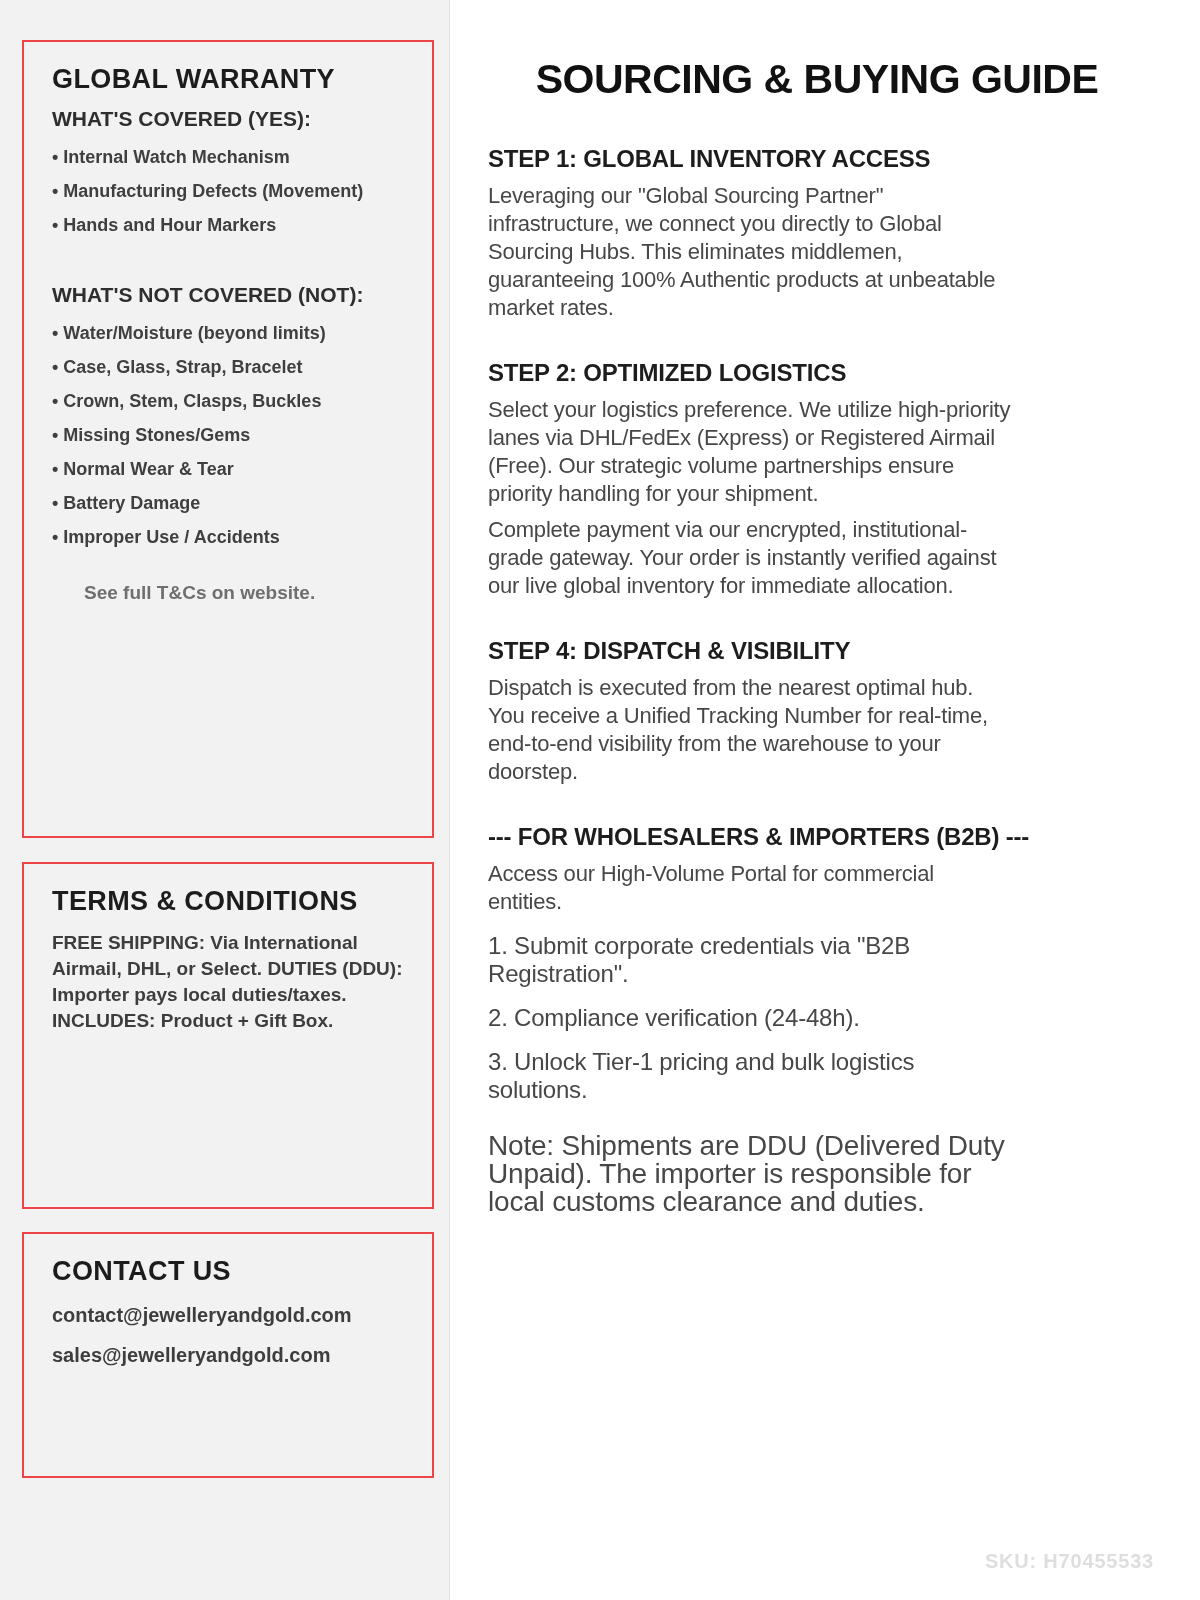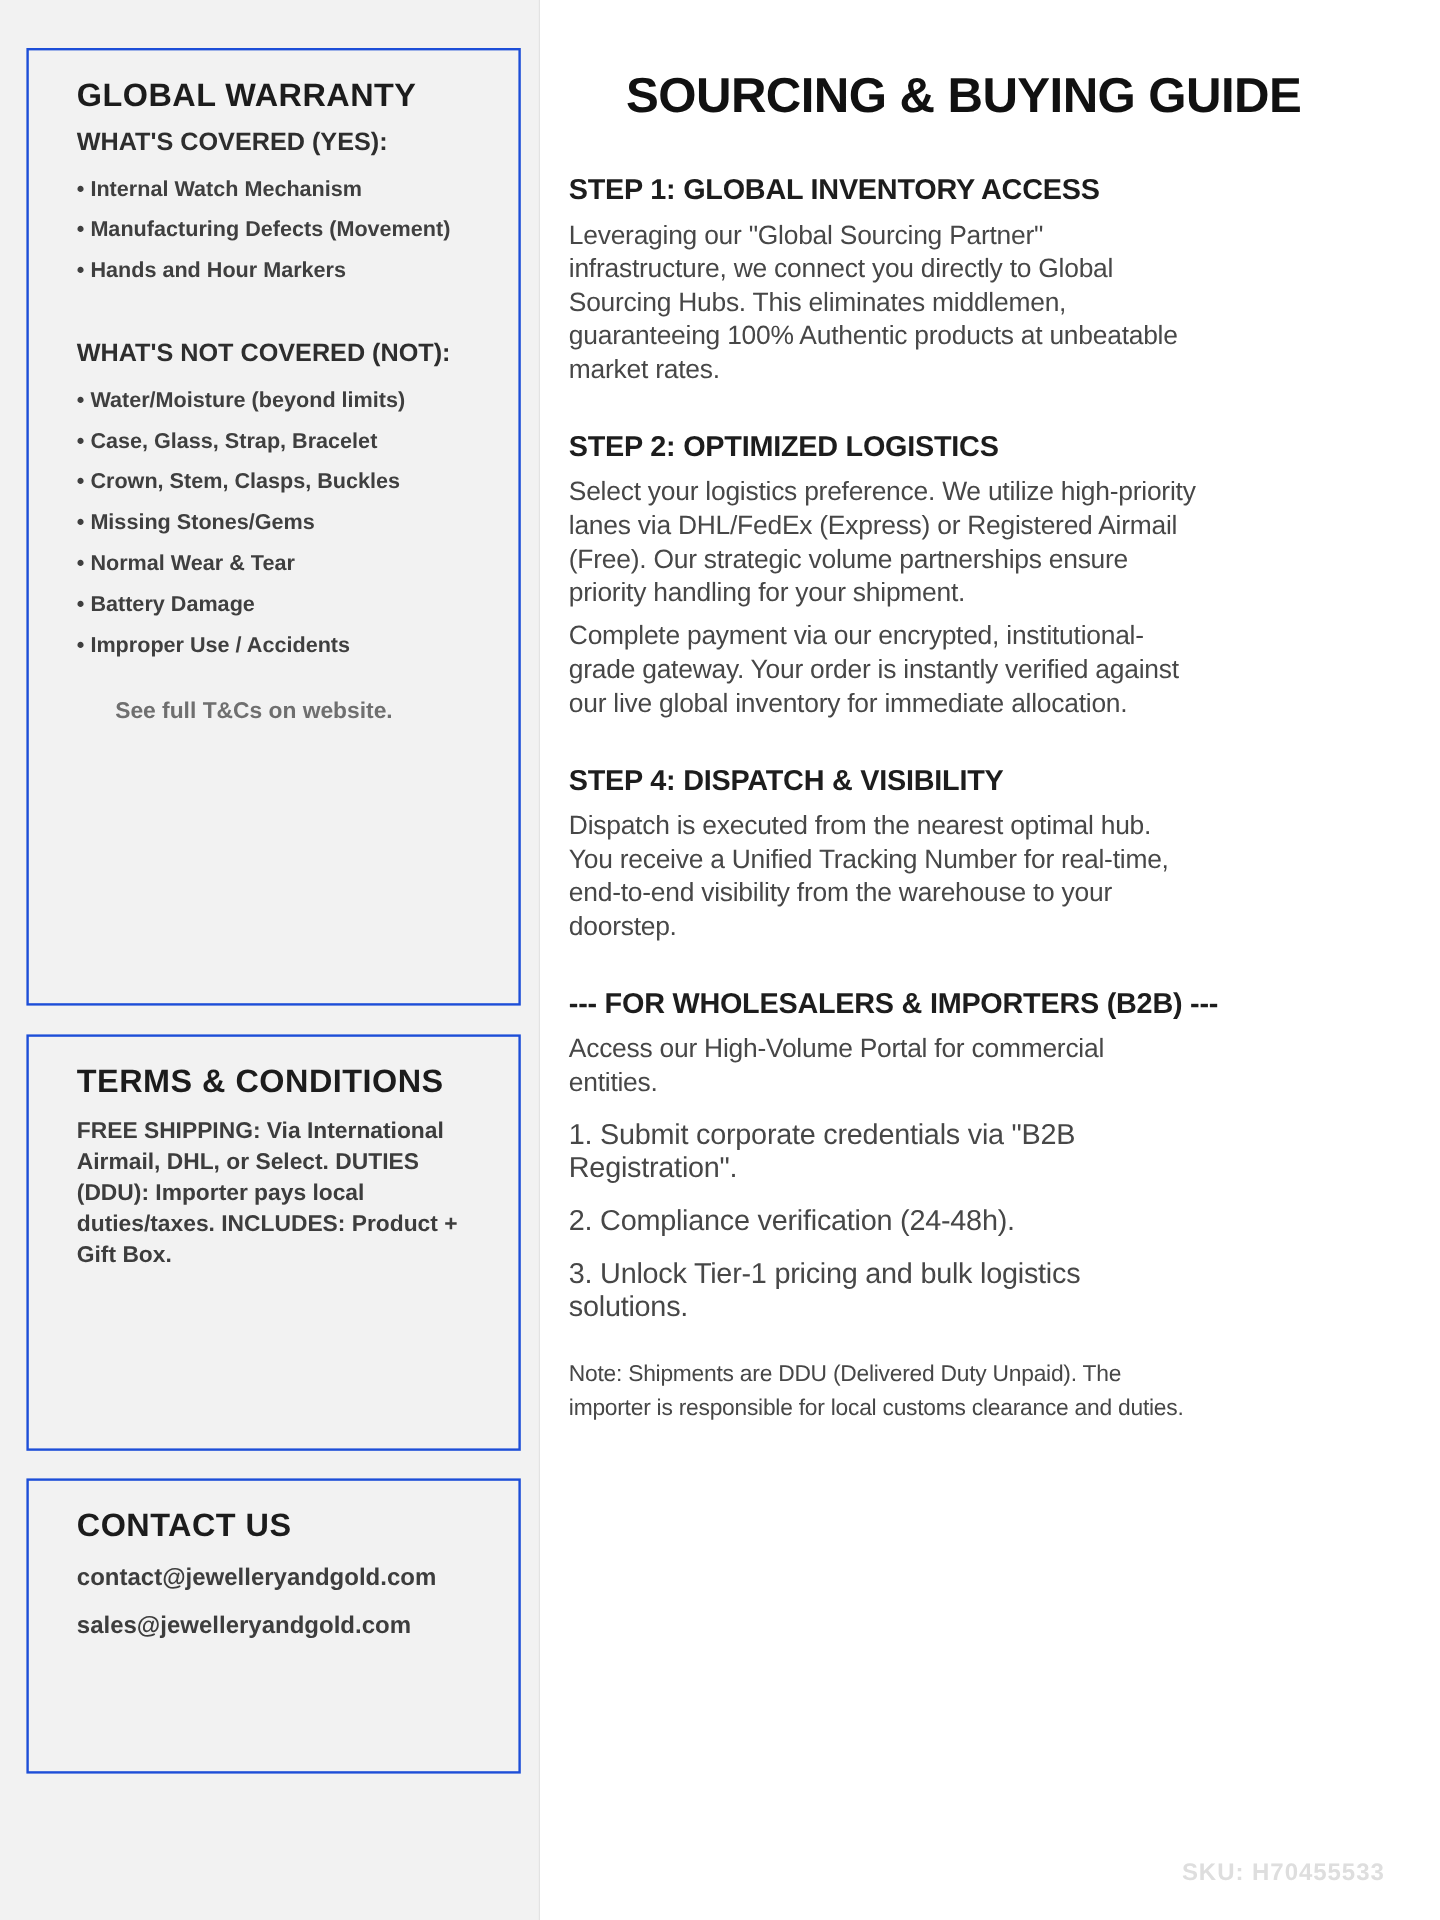--- a/index.html
+++ b/index.html
@@ -14,23 +14,23 @@
   
   .sidebar{
     position:absolute;left:0;top:0;
     width:450px;height:1600px;
     background:#f2f2f2;
     border-right:1px solid #e3e3e3;
     box-sizing:border-box;
   }
   .side-box{
     position:absolute;left:22px;width:412px;
-    border:2px solid #1d4ed8;
+    border:2px solid #ef4444;
     box-sizing:border-box;
-    padding:20px 24px 0 40px;
+    padding:20px 24px 0 28px;
     overflow:hidden;
     background:#f2f2f2;
   }
   .box-warranty{top:40px;height:798px;}
   .box-terms{top:862px;height:347px;}
   .box-contact{top:1232px;height:246px;}
   .side-title{
     font-size:27px;font-weight:800;color:#1c1c1c;
     letter-spacing:0.4px;line-height:34px;margin:0 0 10px 0;
     white-space:nowrap;
@@ -53,21 +53,21 @@
     font-size:19px;font-weight:700;color:#3d3d3d;
     line-height:26px;margin-top:12px;
   }
   .contact-line{
     font-size:20px;font-weight:700;color:#3d3d3d;
     line-height:26px;margin-top:14px;white-space:nowrap;
   }
   .contact-line.first{margin-top:8px;}
   
   .main{
-    position:absolute;left:428px;top:0;
+    position:absolute;left:442px;top:0;
     width:750px;height:1357px;
     box-sizing:border-box;
   }
   .main-title{
     margin:56px 10px 0 10px;
     text-align:center;
     font-size:41px;font-weight:800;color:#111111;
     letter-spacing:-0.5px;line-height:46px;
     white-space:nowrap;
   }
@@ -86,21 +86,21 @@
     line-height:28px;margin:8px 0 0 0;
     max-width:524px;
     letter-spacing:-0.2px;
   }
   .b2b-step{
     font-size:24px;font-weight:500;color:#474747;
     line-height:28px;margin:16px 0 0 0;
     max-width:524px;letter-spacing:-0.2px;
   }
   .b2b-note{
-    font-size:19px;font-weight:500;color:#474747;
+    font-size:28px;font-weight:500;color:#474747;
     line-height:28px;margin:28px 0 0 0;
     max-width:524px;letter-spacing:-0.2px;
   }
   .sku{
     position:absolute;
     right:46px;top:1550px;
     font-size:20px;font-weight:800;
     color:#dedede;letter-spacing:0.8px;
     white-space:nowrap;
   }

